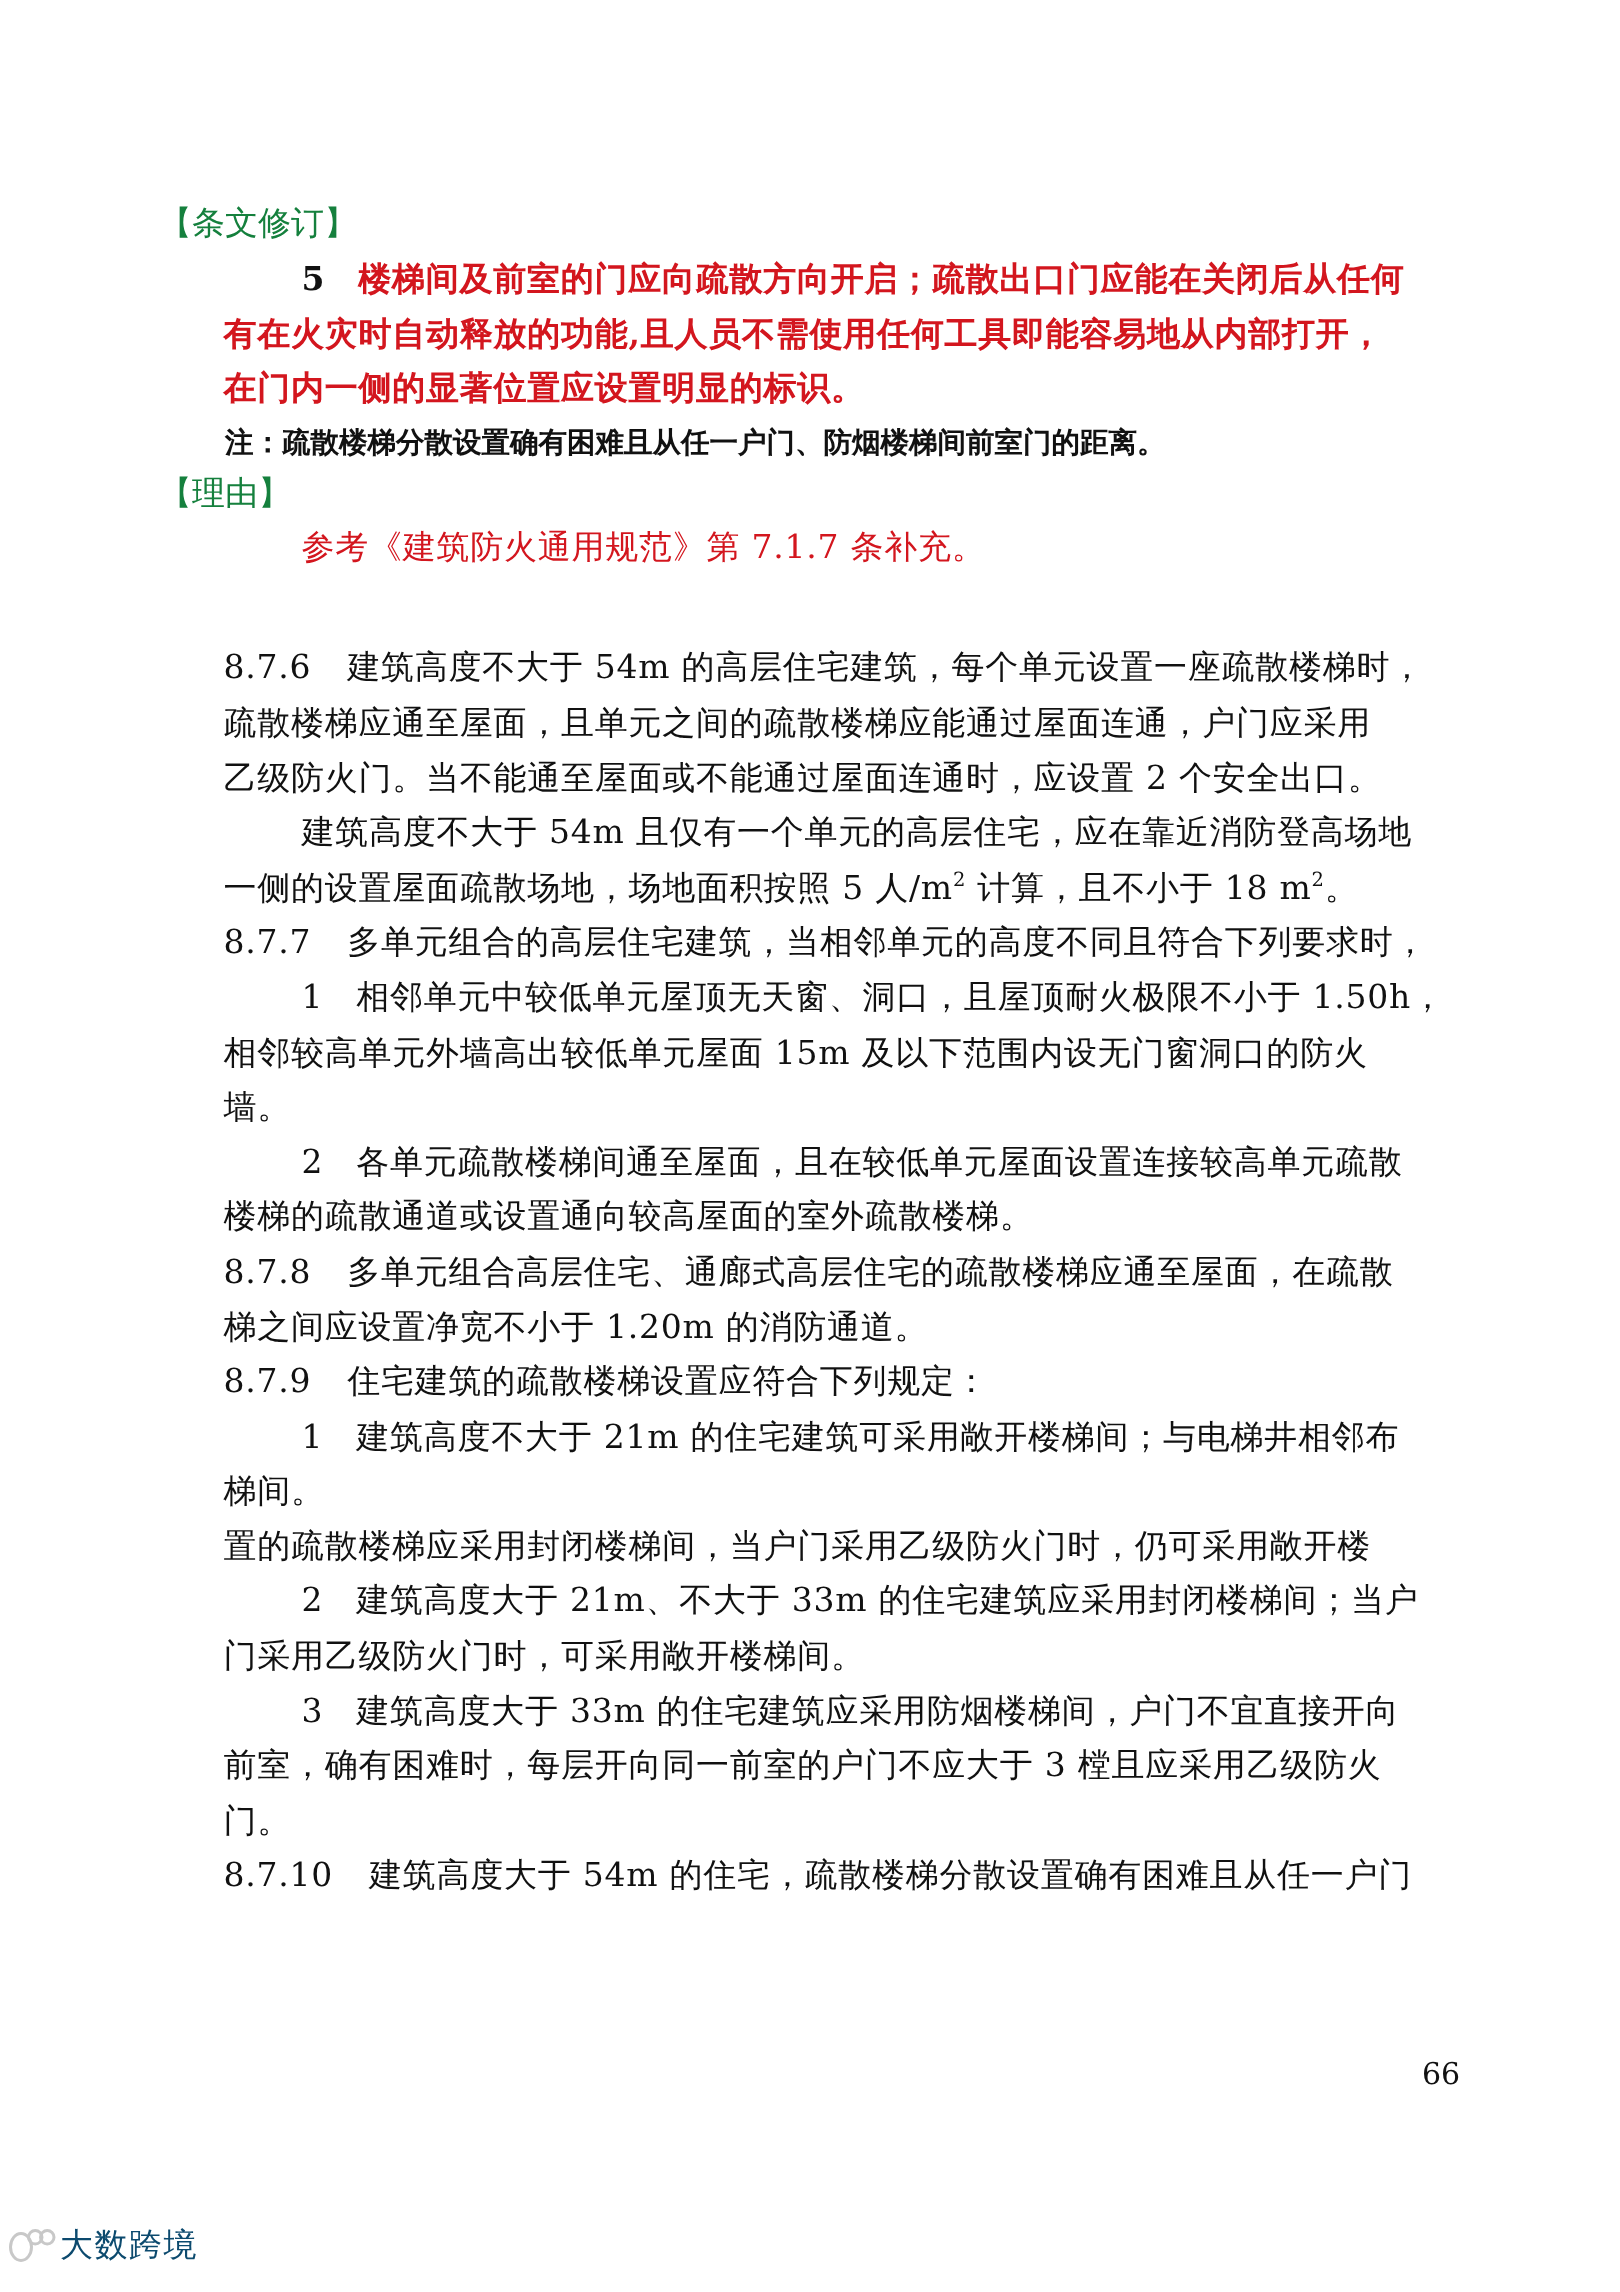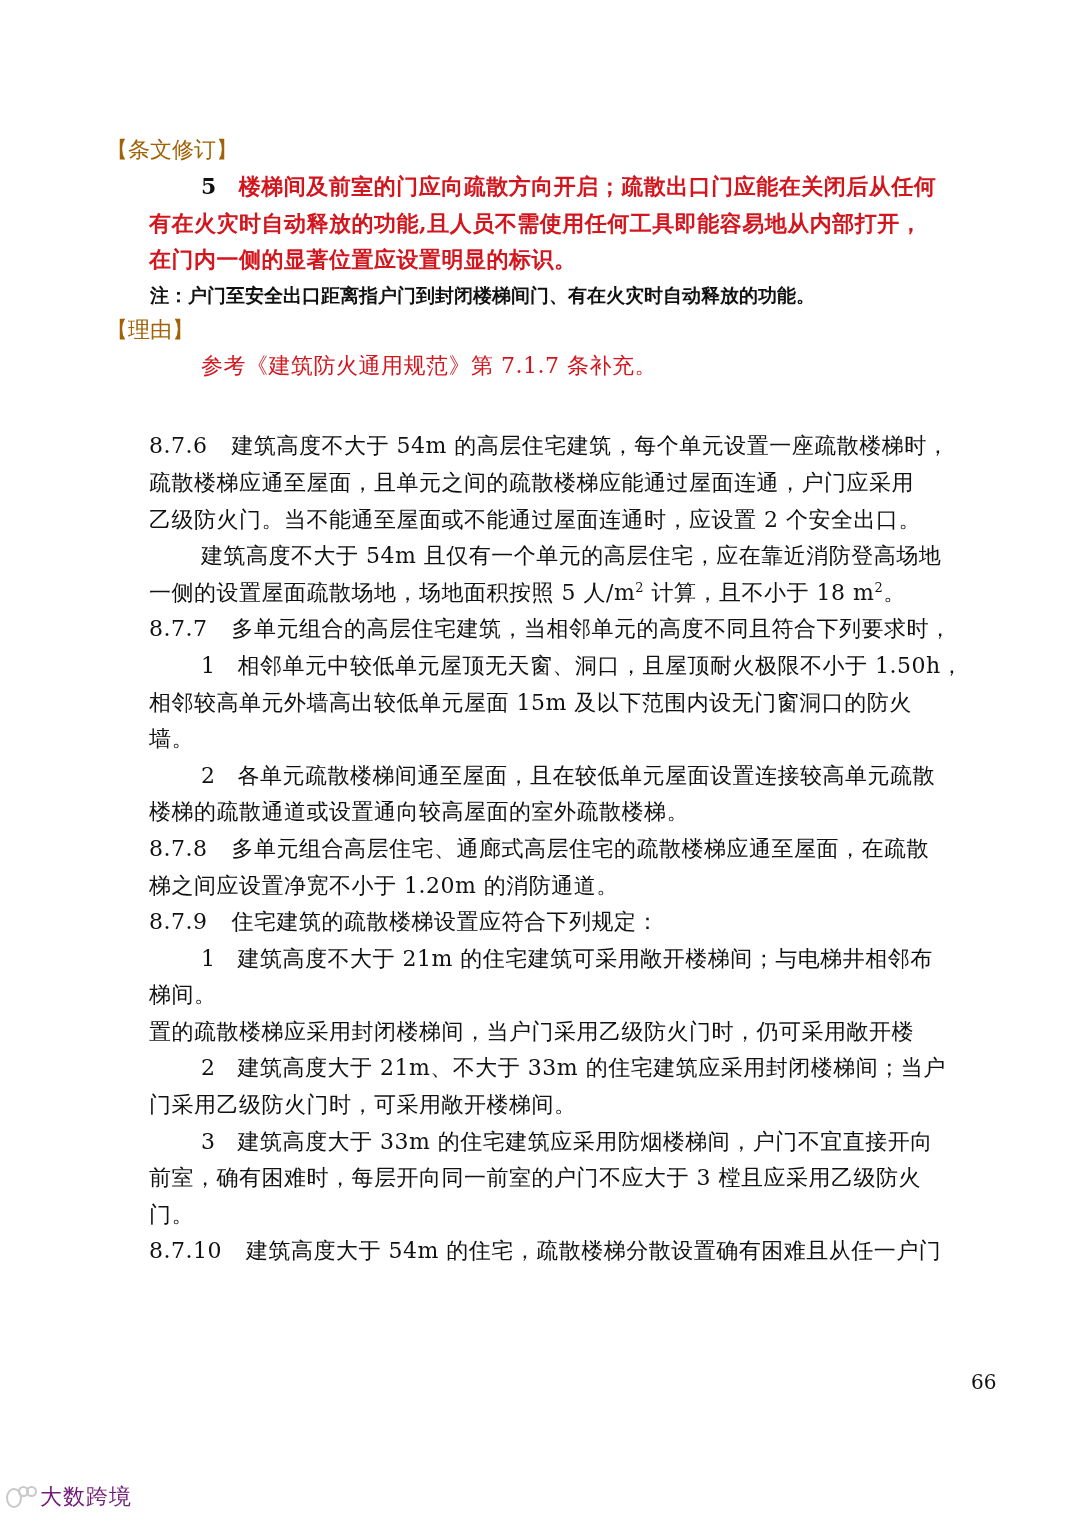--- a/index.html
+++ b/index.html
@@ -4,41 +4,41 @@
 <style>
   html, body { margin:0; padding:0; background:#ffffff; }
   body { width:1080px; height:1528px; position:relative; overflow:hidden;
          font-family:"DejaVu Serif","Liberation Serif",serif; color:#111; }
   .page { position:absolute; left:106px; top:132px; width:866px; }
   .line { font-size:22px; line-height:36.6px; white-space:nowrap; letter-spacing:0.5px;margin-left:43px; }
   .red { color:#d3161e; }
   .bold { font-weight:bold; }
   .indent { padding-left:52px; }
   .note { font-size:19px; font-weight:bold; line-height:34px; padding-left:44px; }
-  .bracket-head { font-size:22px; line-height:36px; color:#a16207; }
+  .bracket-head { font-size:22px; line-height:36px; color:#15803d; }
   .gap { height:44px; }
   .num { display:inline-block; margin-right:22px; }
   .secnum { display:inline-block; margin-right:24px; }
-  .page-number { position:absolute; left:948px; top:1370px; font-size:20px;margin-left:23px; }
-  .watermark { position:absolute; left:6px; top:1482px; font-size:22px; color:#701a75;
+  .page-number { position:absolute; left:948px; top:1370px; font-size:20px; }
+  .watermark { position:absolute; left:6px; top:1482px; font-size:22px; color:#0c4a6e;
                font-family:"DejaVu Sans",sans-serif; letter-spacing:1px; display:flex; align-items:center; gap:4px; }
   .wm-logo { width:30px; height:22px; position:relative; }
   .wm-logo span { position:absolute; border:2px solid #c8c8c8; border-radius:50%; }
   sup { font-size:13px; line-height:0; }
 </style>
 </head>
 <body>
 
 <div class="page">
 
   <div class="bracket-head">【条文修订】</div>
   <div class="line red bold indent"><span class="num" style="color:#111">5</span><span>楼梯间及前室的门应向疏散方向开启；疏散出口门应能在关闭后从任何</span></div>
   <div class="line red bold">有在火灾时自动释放的功能,且人员不需使用任何工具即能容易地从内部打开，</div>
   <div class="line red bold">在门内一侧的显著位置应设置明显的标识。</div>
-  <div class="note">注：户门至安全出口距离指户门到封闭楼梯间门、有在火灾时自动释放的功能。</div>
+  <div class="note">注：疏散楼梯分散设置确有困难且从任一户门、防烟楼梯间前室门的距离。</div>
 
   <div class="bracket-head">【理由】</div>
   <div class="line red indent">参考《建筑防火通用规范》第 7.1.7 条补充。</div>
 
   <div class="gap"></div>
 
   <div class="line"><span class="secnum">8.7.6</span><span>建筑高度不大于 54m 的高层住宅建筑，每个单元设置一座疏散楼梯时，</span></div>
   <div class="line">疏散楼梯应通至屋面，且单元之间的疏散楼梯应能通过屋面连通，户门应采用</div>
   <div class="line">乙级防火门。当不能通至屋面或不能通过屋面连通时，应设置 2 个安全出口。</div>
   <div class="line indent">建筑高度不大于 54m 且仅有一个单元的高层住宅，应在靠近消防登高场地</div>

